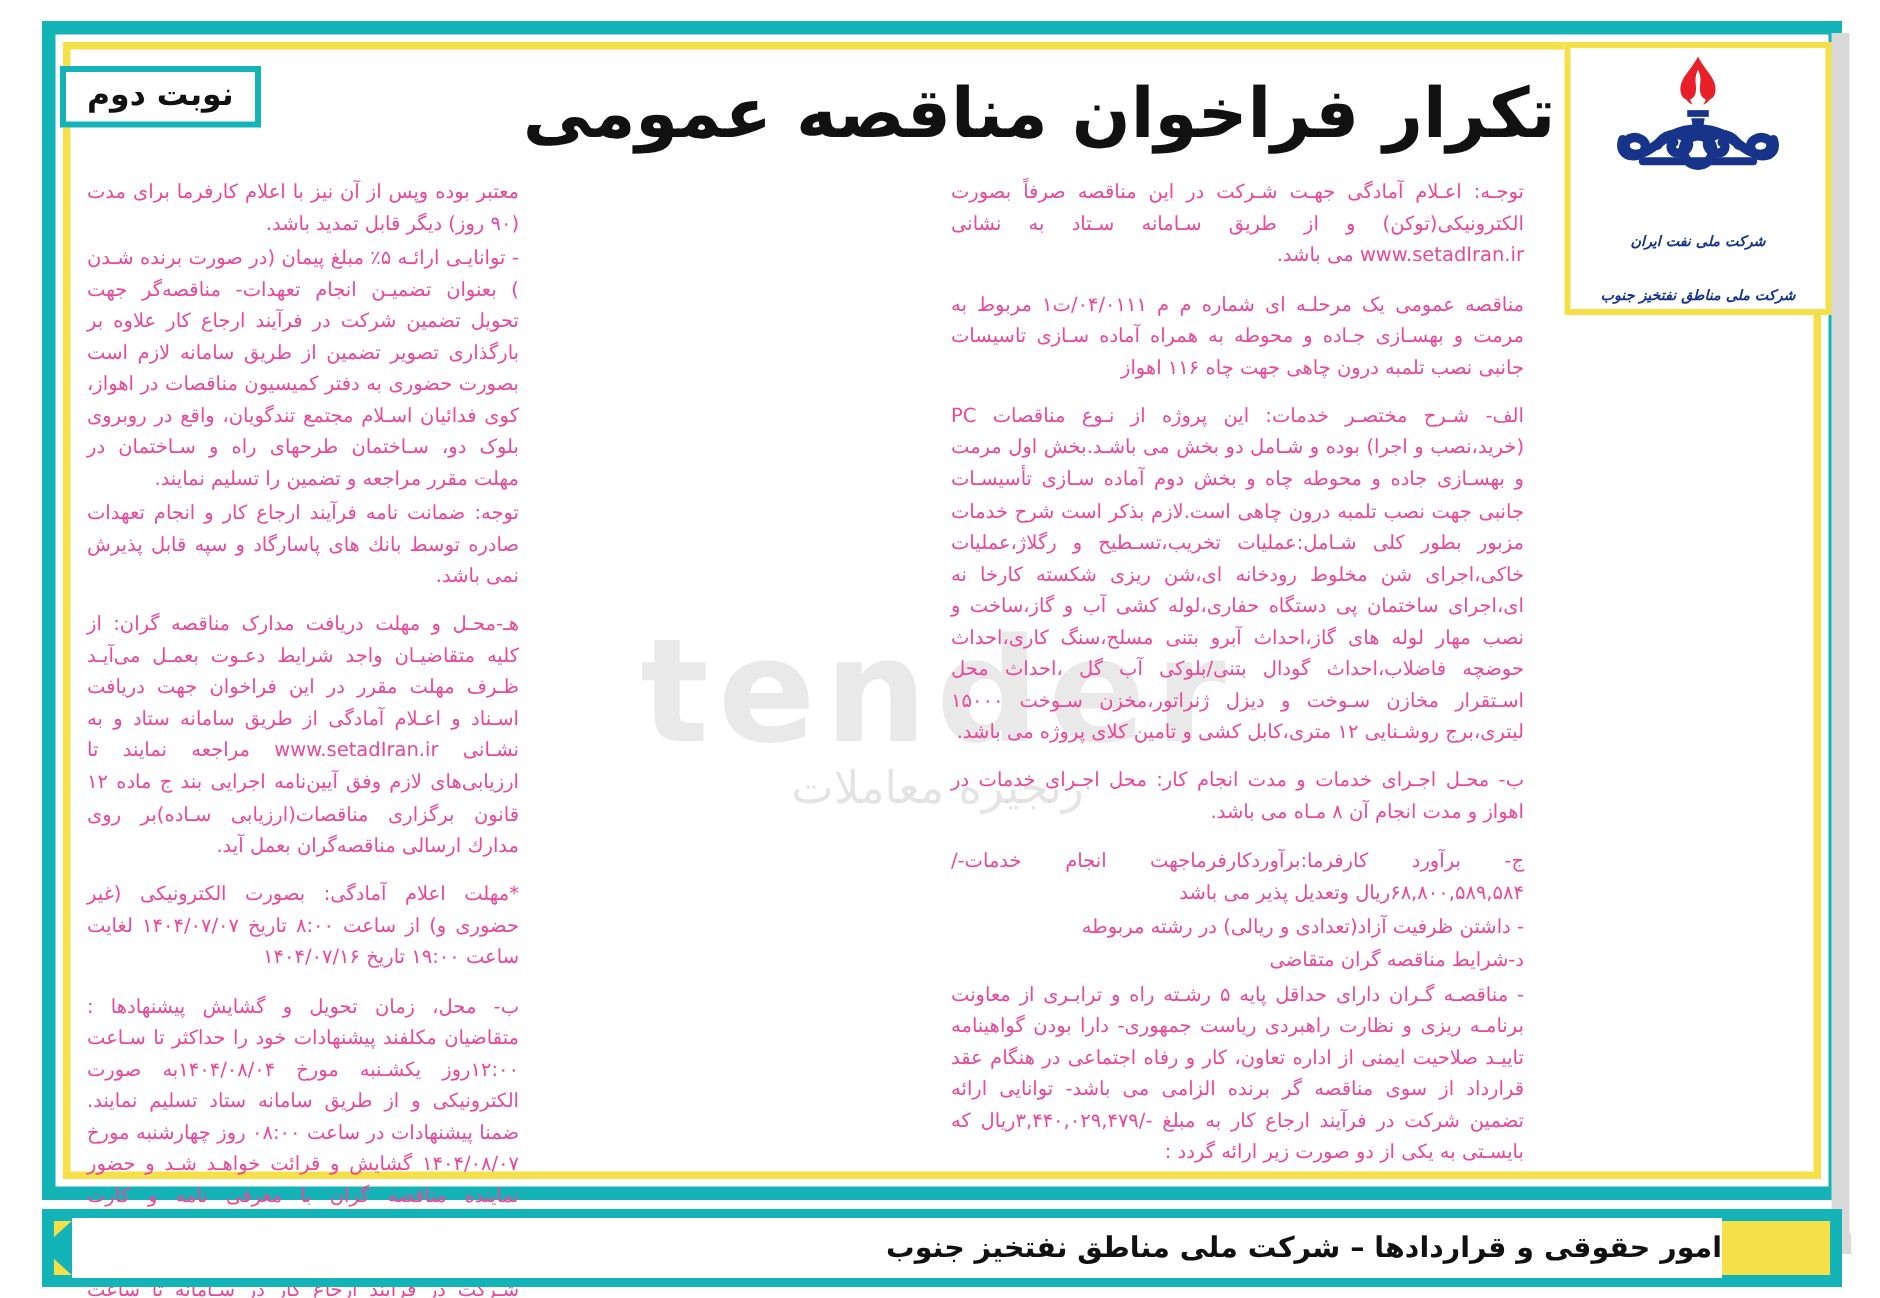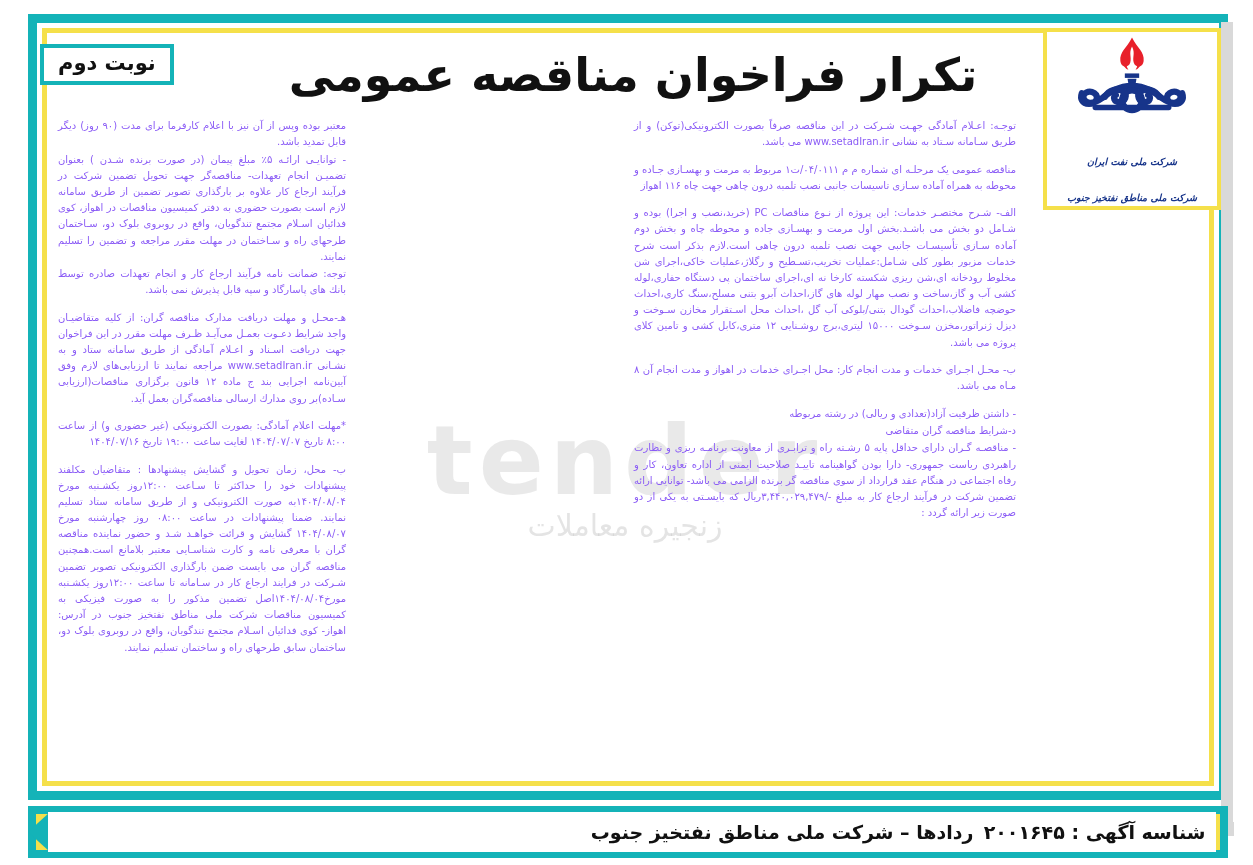--- a/index.html
+++ b/index.html
@@ -83,45 +83,45 @@
     color: #17348a;
     text-align: center;
     line-height: 1.55;
     margin-top: 2px;
     font-style: italic;
     font-weight: bold;
   }
 
   .main-title {
     position: absolute;
-    right: 240px; top: 48px;
+    right: 216px; top: 48px;
     width: 760px;
-    text-align: center;
+    text-align: right;
     font-size: 46px;
     font-weight: bold;
     color: #111;
     letter-spacing: -1px;
     white-space: nowrap;
     z-index: 5;
   }
 
   
   .columns {
     position: absolute;
     left: 52px; top: 118px;
     width: 1152px; height: 672px;
     display: flex;
     flex-direction: row;
     gap: 0;
     z-index: 4;
   }
   .col {
-    font-size: 10px;
+    font-size: 13px;
     line-height: 1.62;
-    color: #8b5cf6;
+    color: #ec4899;
     text-align: justify;
     text-align-last: right;
   }
   .col-right {
     width: 400px;
     padding: 0 8px 0 10px;
     margin-right: 180px;
   }
   .col-left {
     width: 300px;
@@ -258,20 +258,21 @@
 
     <div class="col col-right">
       <p>توجـه: اعـلام آمادگی جهـت شـرکت در این مناقصه صرفاً بصورت الکترونیکی(توکن) و از طریق سـامانه سـتاد به نشانی www.setadIran.ir می باشد.</p>
       <div class="gap"></div>
       <p>مناقصه عمومی یک مرحلـه ای شماره م م ۰۴/۰۱۱۱/ت۱ مربوط به مرمت و بهسـازی جـاده و محوطه به همراه آماده سـازی تاسیسات جانبی نصب تلمبه درون چاهی جهت چاه ۱۱۶ اهواز</p>
       <div class="gap"></div>
       <p>الف- شـرح مختصـر خدمات: این پروژه از نـوع مناقصات PC (خرید،نصب و اجرا) بوده و شـامل دو بخش می باشـد.بخش اول مرمت و بهسـازی جاده و محوطه چاه و بخش دوم آماده سـازی تأسیسـات جانبی جهت نصب تلمبه درون چاهی است.لازم بذکر است شرح خدمات مزبور بطور کلی شـامل:عملیات تخریب،تسـطیح و رگلاژ،عملیات خاکی،اجرای شن مخلوط رودخانه ای،شن ریزی شکسته کارخا نه ای،اجرای ساختمان پی دستگاه حفاری،لوله کشی آب و گاز،ساخت و نصب مهار لوله های گاز،احداث آبرو بتنی مسلح،سنگ کاری،احداث حوضچه فاضلاب،احداث گودال بتنی/بلوکی آب گل ،احداث محل اسـتقرار مخازن سـوخت و دیزل ژنراتور،مخزن سـوخت ۱۵۰۰۰ لیتری،برج روشـنایی ۱۲ متری،کابل کشی و تامین کلای پروژه می باشد.</p>
       <div class="gap"></div>
       <p>ب- محـل اجـرای خدمات و مدت انجام کار: محل اجـرای خدمات در اهواز و مدت انجام آن ۸ مـاه می باشد.</p>
       <div class="gap"></div>
+      <p>ج- برآورد کارفرما:برآوردکارفرماجهت انجام خدمات-/۶۸,۸۰۰,۵۸۹,۵۸۴ریال وتعدیل پذیر می باشد</p>
       <p>- داشتن ظرفیت آزاد(تعدادی و ریالی) در رشته مربوطه</p>
       <p>د-شرایط مناقصه گران متقاضی</p>
       <p>- مناقصـه گـران دارای حداقل پایه ۵ رشـته راه و ترابـری از معاونت برنامـه ریزی و نظارت راهبردی ریاست جمهوری- دارا بودن گواهینامه تاییـد صلاحیت ایمنی از اداره تعاون، کار و رفاه اجتماعی در هنگام عقد قرارداد از سوی مناقصه گر برنده الزامی می باشد- توانایی ارائه تضمین شرکت در فرآیند ارجاع کار به مبلغ -/۳,۴۴۰,۰۲۹,۴۷۹ریال که بایسـتی به یکی از دو صورت زیر ارائه گردد :</p>
 
     </div>
 
     <div class="col col-left">
       <p>معتبر بوده وپس از آن نیز با اعلام کارفرما برای مدت (۹۰ روز) دیگر قابل تمدید باشد.</p>
       <p>- توانایـی ارائـه ۵٪ مبلغ پیمان (در صورت برنده شـدن ) بعنوان تضمیـن انجام تعهدات- مناقصه‌گر جهت تحویل تضمین شرکت در فرآیند ارجاع کار علاوه بر بارگذاری تصویر تضمین از طریق سامانه لازم است بصورت حضوری به دفتر کمیسیون مناقصات در اهواز، کوی فدائیان اسـلام مجتمع تندگویان، واقع در روبروی بلوک دو، سـاختمان طرحهای راه و سـاختمان در مهلت مقرر مراجعه و تضمین را تسلیم نمایند.</p>
       <p>توجه: ضمانت نامه فرآیند ارجاع کار و انجام تعهدات صادره توسط بانك های پاسارگاد و سپه قابل پذیرش نمی باشد.</p>
@@ -286,18 +287,15 @@
   </div>
 
   <div class="footer">
     <div class="footer-bar"></div>
     <div class="footer-yellow"></div>
     <div class="footer-arrow arrow-a"></div>
     <div class="footer-arrow arrow-b"></div>
     <div class="footer-white-left">
       <span class="footer-text">امور حقوقی و قراردادها – شرکت ملی مناطق نفتخیز جنوب</span>
     </div>
-    <div class="footer-white-right">
-      <span class="footer-text">شناسه آگهی : ۲۰۰۱۶۴۵</span>
-    </div>
   </div>
 
 </div>
 
 </body></html>

